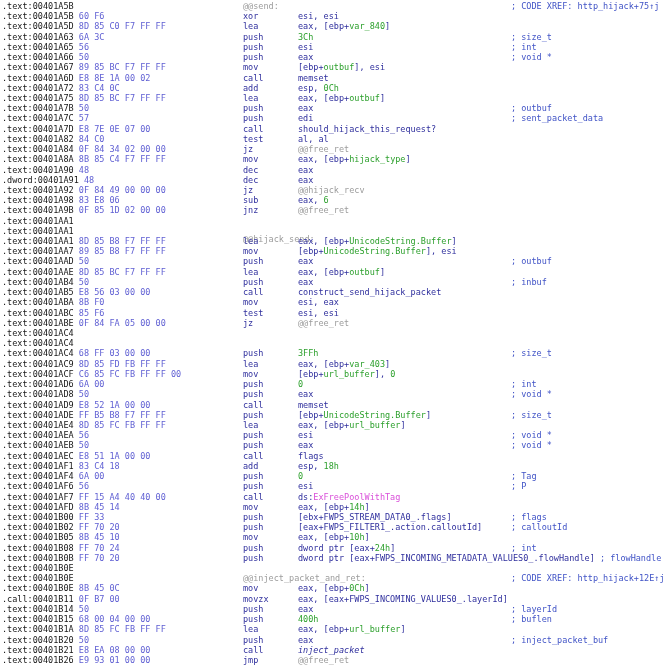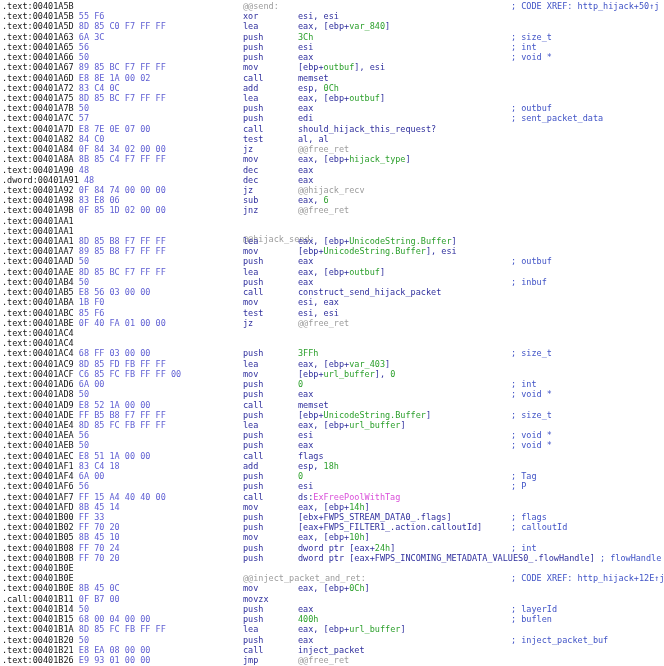--- a/index.html
+++ b/index.html
@@ -13,52 +13,52 @@
   .col{position:absolute;top:0;line-height:10.22px;white-space:pre;}
   .col-addr{left:2px;}
   .col-mnem{left:243px;}
   .col-ops{left:298px;}
   .col-cmt{left:511px;}
 </style>
 </head>
 <body>
 
 <div class="listing" style="background: rgb(255, 255, 255);">
-    <div class="row"><span class="col col-addr"><span class="" style="color: rgb(22, 22, 22);">.text:00401A5B</span></span><span class="col col-mnem" style="color: rgb(156, 156, 156);">@@send:</span><span class="col col-cmt" style="color: rgb(64, 83, 198);">; CODE XREF: http_hijack+50↑j</span></div>
-    <div class="row"><span class="col col-addr"><span class="" style="color: rgb(22, 22, 22);">.text:00401A5B</span><span class="" style="color: rgb(95, 95, 211);"> 55 F6</span></span><span class="col col-mnem" style="color: rgb(47, 47, 157);">xor</span><span class="col col-ops"><span class="" style="color: rgb(47, 47, 157);">esi, esi</span></span></div>
+    <div class="row"><span class="col col-addr"><span class="" style="color: rgb(22, 22, 22);">.text:00401A5B</span></span><span class="col col-mnem" style="color: rgb(156, 156, 156);">@@send:</span><span class="col col-cmt" style="color: rgb(64, 83, 198);">; CODE XREF: http_hijack+75↑j</span></div>
+    <div class="row"><span class="col col-addr"><span class="" style="color: rgb(22, 22, 22);">.text:00401A5B</span><span class="" style="color: rgb(95, 95, 211);"> 60 F6</span></span><span class="col col-mnem" style="color: rgb(47, 47, 157);">xor</span><span class="col col-ops"><span class="" style="color: rgb(47, 47, 157);">esi, esi</span></span></div>
     <div class="row"><span class="col col-addr"><span class="" style="color: rgb(22, 22, 22);">.text:00401A5D</span><span class="" style="color: rgb(95, 95, 211);"> 8D 85 C0 F7 FF FF</span></span><span class="col col-mnem" style="color: rgb(47, 47, 157);">lea</span><span class="col col-ops"><span class="" style="color: rgb(47, 47, 157);">eax, [ebp+</span><span class="" style="color: rgb(45, 160, 45);">var_840</span><span class="" style="color: rgb(47, 47, 157);">]</span></span></div>
     <div class="row"><span class="col col-addr"><span class="" style="color: rgb(22, 22, 22);">.text:00401A63</span><span class="" style="color: rgb(95, 95, 211);"> 6A 3C</span></span><span class="col col-mnem" style="color: rgb(47, 47, 157);">push</span><span class="col col-ops"><span class="" style="color: rgb(45, 160, 45);">3Ch</span></span><span class="col col-cmt" style="color: rgb(64, 83, 198);">; size_t</span></div>
     <div class="row"><span class="col col-addr"><span class="" style="color: rgb(22, 22, 22);">.text:00401A65</span><span class="" style="color: rgb(95, 95, 211);"> 56</span></span><span class="col col-mnem" style="color: rgb(47, 47, 157);">push</span><span class="col col-ops"><span class="" style="color: rgb(47, 47, 157);">esi</span></span><span class="col col-cmt" style="color: rgb(64, 83, 198);">; int</span></div>
     <div class="row"><span class="col col-addr"><span class="" style="color: rgb(22, 22, 22);">.text:00401A66</span><span class="" style="color: rgb(95, 95, 211);"> 50</span></span><span class="col col-mnem" style="color: rgb(47, 47, 157);">push</span><span class="col col-ops"><span class="" style="color: rgb(47, 47, 157);">eax</span></span><span class="col col-cmt" style="color: rgb(64, 83, 198);">; void *</span></div>
     <div class="row"><span class="col col-addr"><span class="" style="color: rgb(22, 22, 22);">.text:00401A67</span><span class="" style="color: rgb(95, 95, 211);"> 89 85 BC F7 FF FF</span></span><span class="col col-mnem" style="color: rgb(47, 47, 157);">mov</span><span class="col col-ops"><span class="" style="color: rgb(47, 47, 157);">[ebp+</span><span class="" style="color: rgb(45, 160, 45);">outbuf</span><span class="" style="color: rgb(47, 47, 157);">], esi</span></span></div>
     <div class="row"><span class="col col-addr"><span class="" style="color: rgb(22, 22, 22);">.text:00401A6D</span><span class="" style="color: rgb(95, 95, 211);"> E8 8E 1A 00 02</span></span><span class="col col-mnem" style="color: rgb(47, 47, 157);">call</span><span class="col col-ops"><span class="" style="color: rgb(47, 47, 157);">memset</span></span></div>
     <div class="row"><span class="col col-addr"><span class="" style="color: rgb(22, 22, 22);">.text:00401A72</span><span class="" style="color: rgb(95, 95, 211);"> 83 C4 0C</span></span><span class="col col-mnem" style="color: rgb(47, 47, 157);">add</span><span class="col col-ops"><span class="" style="color: rgb(47, 47, 157);">esp, </span><span class="" style="color: rgb(45, 160, 45);">0Ch</span></span></div>
     <div class="row"><span class="col col-addr"><span class="" style="color: rgb(22, 22, 22);">.text:00401A75</span><span class="" style="color: rgb(95, 95, 211);"> 8D 85 BC F7 FF FF</span></span><span class="col col-mnem" style="color: rgb(47, 47, 157);">lea</span><span class="col col-ops"><span class="" style="color: rgb(47, 47, 157);">eax, [ebp+</span><span class="" style="color: rgb(45, 160, 45);">outbuf</span><span class="" style="color: rgb(47, 47, 157);">]</span></span></div>
     <div class="row"><span class="col col-addr"><span class="" style="color: rgb(22, 22, 22);">.text:00401A7B</span><span class="" style="color: rgb(95, 95, 211);"> 50</span></span><span class="col col-mnem" style="color: rgb(47, 47, 157);">push</span><span class="col col-ops"><span class="" style="color: rgb(47, 47, 157);">eax</span></span><span class="col col-cmt" style="color: rgb(64, 83, 198);">; outbuf</span></div>
     <div class="row"><span class="col col-addr"><span class="" style="color: rgb(22, 22, 22);">.text:00401A7C</span><span class="" style="color: rgb(95, 95, 211);"> 57</span></span><span class="col col-mnem" style="color: rgb(47, 47, 157);">push</span><span class="col col-ops"><span class="" style="color: rgb(47, 47, 157);">edi</span></span><span class="col col-cmt" style="color: rgb(64, 83, 198);">; sent_packet_data</span></div>
     <div class="row"><span class="col col-addr"><span class="" style="color: rgb(22, 22, 22);">.text:00401A7D</span><span class="" style="color: rgb(95, 95, 211);"> E8 7E 0E 07 00</span></span><span class="col col-mnem" style="color: rgb(47, 47, 157);">call</span><span class="col col-ops"><span class="" style="color: rgb(47, 47, 157);">should_hijack_this_request?</span></span></div>
     <div class="row"><span class="col col-addr"><span class="" style="color: rgb(22, 22, 22);">.text:00401A82</span><span class="" style="color: rgb(95, 95, 211);"> 84 C0</span></span><span class="col col-mnem" style="color: rgb(47, 47, 157);">test</span><span class="col col-ops"><span class="" style="color: rgb(47, 47, 157);">al, al</span></span></div>
     <div class="row"><span class="col col-addr"><span class="" style="color: rgb(22, 22, 22);">.text:00401A84</span><span class="" style="color: rgb(95, 95, 211);"> 0F 84 34 02 00 00</span></span><span class="col col-mnem" style="color: rgb(47, 47, 157);">jz</span><span class="col col-ops"><span class="" style="color: rgb(156, 156, 156);">@@free_ret</span></span></div>
     <div class="row"><span class="col col-addr"><span class="" style="color: rgb(22, 22, 22);">.text:00401A8A</span><span class="" style="color: rgb(95, 95, 211);"> 8B 85 C4 F7 FF FF</span></span><span class="col col-mnem" style="color: rgb(47, 47, 157);">mov</span><span class="col col-ops"><span class="" style="color: rgb(47, 47, 157);">eax, [ebp+</span><span class="" style="color: rgb(45, 160, 45);">hijack_type</span><span class="" style="color: rgb(47, 47, 157);">]</span></span></div>
     <div class="row"><span class="col col-addr"><span class="" style="color: rgb(22, 22, 22);">.text:00401A90</span><span class="" style="color: rgb(95, 95, 211);"> 48</span></span><span class="col col-mnem" style="color: rgb(47, 47, 157);">dec</span><span class="col col-ops"><span class="" style="color: rgb(47, 47, 157);">eax</span></span></div>
     <div class="row"><span class="col col-addr"><span class="" style="color: rgb(22, 22, 22);">.dword:00401A91</span><span class="" style="color: rgb(95, 95, 211);"> 48</span></span><span class="col col-mnem" style="color: rgb(47, 47, 157);">dec</span><span class="col col-ops"><span class="" style="color: rgb(47, 47, 157);">eax</span></span></div>
-    <div class="row"><span class="col col-addr"><span class="" style="color: rgb(22, 22, 22);">.text:00401A92</span><span class="" style="color: rgb(95, 95, 211);"> 0F 84 74 00 00 00</span></span><span class="col col-mnem" style="color: rgb(47, 47, 157);">jz</span><span class="col col-ops"><span class="" style="color: rgb(156, 156, 156);">@@hijack_recv</span></span></div>
+    <div class="row"><span class="col col-addr"><span class="" style="color: rgb(22, 22, 22);">.text:00401A92</span><span class="" style="color: rgb(95, 95, 211);"> 0F 84 49 00 00 00</span></span><span class="col col-mnem" style="color: rgb(47, 47, 157);">jz</span><span class="col col-ops"><span class="" style="color: rgb(156, 156, 156);">@@hijack_recv</span></span></div>
     <div class="row"><span class="col col-addr"><span class="" style="color: rgb(22, 22, 22);">.text:00401A98</span><span class="" style="color: rgb(95, 95, 211);"> 83 E8 06</span></span><span class="col col-mnem" style="color: rgb(47, 47, 157);">sub</span><span class="col col-ops"><span class="" style="color: rgb(47, 47, 157);">eax, </span><span class="" style="color: rgb(45, 160, 45);">6</span></span></div>
     <div class="row"><span class="col col-addr"><span class="" style="color: rgb(22, 22, 22);">.text:00401A9B</span><span class="" style="color: rgb(95, 95, 211);"> 0F 85 1D 02 00 00</span></span><span class="col col-mnem" style="color: rgb(47, 47, 157);">jnz</span><span class="col col-ops"><span class="" style="color: rgb(156, 156, 156);">@@free_ret</span></span></div>
     <div class="row"><span class="col col-addr"><span class="" style="color: rgb(22, 22, 22);">.text:00401AA1</span></span></div>
     <div class="row"><span class="col col-addr"><span class="" style="color: rgb(22, 22, 22);">.text:00401AA1</span></span><span class="col col-mnem" style="color: rgb(156, 156, 156); margin-top: 8px;">@@hijack_send:</span></div>
     <div class="row"><span class="col col-addr"><span class="" style="color: rgb(22, 22, 22);">.text:00401AA1</span><span class="" style="color: rgb(95, 95, 211);"> 8D 85 B8 F7 FF FF</span></span><span class="col col-mnem" style="color: rgb(47, 47, 157);">lea</span><span class="col col-ops"><span class="" style="color: rgb(47, 47, 157);">eax, [ebp+</span><span class="" style="color: rgb(45, 160, 45);">UnicodeString.Buffer</span><span class="" style="color: rgb(47, 47, 157);">]</span></span></div>
     <div class="row"><span class="col col-addr"><span class="" style="color: rgb(22, 22, 22);">.text:00401AA7</span><span class="" style="color: rgb(95, 95, 211);"> 89 85 B8 F7 FF FF</span></span><span class="col col-mnem" style="color: rgb(47, 47, 157);">mov</span><span class="col col-ops"><span class="" style="color: rgb(47, 47, 157);">[ebp+</span><span class="" style="color: rgb(45, 160, 45);">UnicodeString.Buffer</span><span class="" style="color: rgb(47, 47, 157);">], esi</span></span></div>
     <div class="row"><span class="col col-addr"><span class="" style="color: rgb(22, 22, 22);">.text:00401AAD</span><span class="" style="color: rgb(95, 95, 211);"> 50</span></span><span class="col col-mnem" style="color: rgb(47, 47, 157);">push</span><span class="col col-ops"><span class="" style="color: rgb(47, 47, 157);">eax</span></span><span class="col col-cmt" style="color: rgb(64, 83, 198);">; outbuf</span></div>
     <div class="row"><span class="col col-addr"><span class="" style="color: rgb(22, 22, 22);">.text:00401AAE</span><span class="" style="color: rgb(95, 95, 211);"> 8D 85 BC F7 FF FF</span></span><span class="col col-mnem" style="color: rgb(47, 47, 157);">lea</span><span class="col col-ops"><span class="" style="color: rgb(47, 47, 157);">eax, [ebp+</span><span class="" style="color: rgb(45, 160, 45);">outbuf</span><span class="" style="color: rgb(47, 47, 157);">]</span></span></div>
     <div class="row"><span class="col col-addr"><span class="" style="color: rgb(22, 22, 22);">.text:00401AB4</span><span class="" style="color: rgb(95, 95, 211);"> 50</span></span><span class="col col-mnem" style="color: rgb(47, 47, 157);">push</span><span class="col col-ops"><span class="" style="color: rgb(47, 47, 157);">eax</span></span><span class="col col-cmt" style="color: rgb(64, 83, 198);">; inbuf</span></div>
     <div class="row"><span class="col col-addr"><span class="" style="color: rgb(22, 22, 22);">.text:00401AB5</span><span class="" style="color: rgb(95, 95, 211);"> E8 56 03 00 00</span></span><span class="col col-mnem" style="color: rgb(47, 47, 157);">call</span><span class="col col-ops"><span class="" style="color: rgb(47, 47, 157);">construct_send_hijack_packet</span></span></div>
-    <div class="row"><span class="col col-addr"><span class="" style="color: rgb(22, 22, 22);">.text:00401ABA</span><span class="" style="color: rgb(95, 95, 211);"> 1B F0</span></span><span class="col col-mnem" style="color: rgb(47, 47, 157);">mov</span><span class="col col-ops"><span class="" style="color: rgb(47, 47, 157);">esi, eax</span></span></div>
+    <div class="row"><span class="col col-addr"><span class="" style="color: rgb(22, 22, 22);">.text:00401ABA</span><span class="" style="color: rgb(95, 95, 211);"> 8B F0</span></span><span class="col col-mnem" style="color: rgb(47, 47, 157);">mov</span><span class="col col-ops"><span class="" style="color: rgb(47, 47, 157);">esi, eax</span></span></div>
     <div class="row"><span class="col col-addr"><span class="" style="color: rgb(22, 22, 22);">.text:00401ABC</span><span class="" style="color: rgb(95, 95, 211);"> 85 F6</span></span><span class="col col-mnem" style="color: rgb(47, 47, 157);">test</span><span class="col col-ops"><span class="" style="color: rgb(47, 47, 157);">esi, esi</span></span></div>
-    <div class="row"><span class="col col-addr"><span class="" style="color: rgb(22, 22, 22);">.text:00401ABE</span><span class="" style="color: rgb(95, 95, 211);"> 0F 40 FA 01 00 00</span></span><span class="col col-mnem" style="color: rgb(47, 47, 157);">jz</span><span class="col col-ops"><span class="" style="color: rgb(156, 156, 156);">@@free_ret</span></span></div>
+    <div class="row"><span class="col col-addr"><span class="" style="color: rgb(22, 22, 22);">.text:00401ABE</span><span class="" style="color: rgb(95, 95, 211);"> 0F 84 FA 05 00 00</span></span><span class="col col-mnem" style="color: rgb(47, 47, 157);">jz</span><span class="col col-ops"><span class="" style="color: rgb(156, 156, 156);">@@free_ret</span></span></div>
     <div class="row"><span class="col col-addr"><span class="" style="color: rgb(22, 22, 22);">.text:00401AC4</span></span></div>
     <div class="row"><span class="col col-addr"><span class="" style="color: rgb(22, 22, 22);">.text:00401AC4</span></span></div>
     <div class="row"><span class="col col-addr"><span class="" style="color: rgb(22, 22, 22);">.text:00401AC4</span><span class="" style="color: rgb(95, 95, 211);"> 68 FF 03 00 00</span></span><span class="col col-mnem" style="color: rgb(47, 47, 157);">push</span><span class="col col-ops"><span class="" style="color: rgb(45, 160, 45);">3FFh</span></span><span class="col col-cmt" style="color: rgb(64, 83, 198);">; size_t</span></div>
     <div class="row"><span class="col col-addr"><span class="" style="color: rgb(22, 22, 22);">.text:00401AC9</span><span class="" style="color: rgb(95, 95, 211);"> 8D 85 FD FB FF FF</span></span><span class="col col-mnem" style="color: rgb(47, 47, 157);">lea</span><span class="col col-ops"><span class="" style="color: rgb(47, 47, 157);">eax, [ebp+</span><span class="" style="color: rgb(45, 160, 45);">var_403</span><span class="" style="color: rgb(47, 47, 157);">]</span></span></div>
     <div class="row"><span class="col col-addr"><span class="" style="color: rgb(22, 22, 22);">.text:00401ACF</span><span class="" style="color: rgb(95, 95, 211);"> C6 85 FC FB FF FF 00</span></span><span class="col col-mnem" style="color: rgb(47, 47, 157);">mov</span><span class="col col-ops"><span class="" style="color: rgb(47, 47, 157);">[ebp+</span><span class="" style="color: rgb(45, 160, 45);">url_buffer</span><span class="" style="color: rgb(47, 47, 157);">], </span><span class="" style="color: rgb(45, 160, 45);">0</span></span></div>
     <div class="row"><span class="col col-addr"><span class="" style="color: rgb(22, 22, 22);">.text:00401AD6</span><span class="" style="color: rgb(95, 95, 211);"> 6A 00</span></span><span class="col col-mnem" style="color: rgb(47, 47, 157);">push</span><span class="col col-ops"><span class="" style="color: rgb(45, 160, 45);">0</span></span><span class="col col-cmt" style="color: rgb(64, 83, 198);">; int</span></div>
     <div class="row"><span class="col col-addr"><span class="" style="color: rgb(22, 22, 22);">.text:00401AD8</span><span class="" style="color: rgb(95, 95, 211);"> 50</span></span><span class="col col-mnem" style="color: rgb(47, 47, 157);">push</span><span class="col col-ops"><span class="" style="color: rgb(47, 47, 157);">eax</span></span><span class="col col-cmt" style="color: rgb(64, 83, 198);">; void *</span></div>
     <div class="row"><span class="col col-addr"><span class="" style="color: rgb(22, 22, 22); text-align: right;">.text:00401AD9</span><span class="" style="color: rgb(95, 95, 211);"> E8 52 1A 00 00</span></span><span class="col col-mnem" style="color: rgb(47, 47, 157);">call</span><span class="col col-ops"><span class="" style="color: rgb(47, 47, 157);">memset</span></span></div>
     <div class="row"><span class="col col-addr"><span class="" style="color: rgb(22, 22, 22);">.text:00401ADE</span><span class="" style="color: rgb(95, 95, 211);"> FF B5 B8 F7 FF FF</span></span><span class="col col-mnem" style="color: rgb(47, 47, 157);">push</span><span class="col col-ops"><span class="" style="color: rgb(47, 47, 157);">[ebp+</span><span class="" style="color: rgb(45, 160, 45);">UnicodeString.Buffer</span><span class="" style="color: rgb(47, 47, 157);">]</span></span><span class="col col-cmt" style="color: rgb(64, 83, 198);">; size_t</span></div>
     <div class="row"><span class="col col-addr"><span class="" style="color: rgb(22, 22, 22);">.text:00401AE4</span><span class="" style="color: rgb(95, 95, 211);"> 8D 85 FC FB FF FF</span></span><span class="col col-mnem" style="color: rgb(47, 47, 157);">lea</span><span class="col col-ops"><span class="" style="color: rgb(47, 47, 157);">eax, [ebp+</span><span class="" style="color: rgb(45, 160, 45);">url_buffer</span><span class="" style="color: rgb(47, 47, 157);">]</span></span></div>
@@ -71,20 +71,20 @@
     <div class="row"><span class="col col-addr"><span class="" style="color: rgb(22, 22, 22);">.text:00401AF7</span><span class="" style="color: rgb(95, 95, 211);"> FF 15 A4 40 40 00</span></span><span class="col col-mnem" style="color: rgb(47, 47, 157);">call</span><span class="col col-ops"><span class="" style="color: rgb(47, 47, 157);">ds:</span><span class="" style="color: rgb(217, 79, 217);">ExFreePoolWithTag</span></span></div>
     <div class="row"><span class="col col-addr"><span class="" style="color: rgb(22, 22, 22);">.text:00401AFD</span><span class="" style="color: rgb(95, 95, 211);"> 8B 45 14</span></span><span class="col col-mnem" style="color: rgb(47, 47, 157);">mov</span><span class="col col-ops"><span class="" style="color: rgb(47, 47, 157);">eax, [ebp+</span><span class="" style="color: rgb(45, 160, 45);">14h</span><span class="" style="color: rgb(47, 47, 157);">]</span></span></div>
     <div class="row"><span class="col col-addr"><span class="" style="color: rgb(22, 22, 22);">.text:00401B00</span><span class="" style="color: rgb(95, 95, 211);"> FF 33</span></span><span class="col col-mnem" style="color: rgb(47, 47, 157);">push</span><span class="col col-ops"><span class="" style="color: rgb(47, 47, 157);">[ebx+FWPS_STREAM_DATA0_.flags]</span></span><span class="col col-cmt" style="color: rgb(64, 83, 198);">; flags</span></div>
     <div class="row"><span class="col col-addr"><span class="" style="color: rgb(22, 22, 22);">.text:00401B02</span><span class="" style="color: rgb(95, 95, 211);"> FF 70 20</span></span><span class="col col-mnem" style="color: rgb(47, 47, 157);">push</span><span class="col col-ops"><span class="" style="color: rgb(47, 47, 157);">[eax+FWPS_FILTER1_.action.calloutId]</span></span><span class="col col-cmt" style="color: rgb(64, 83, 198);">; calloutId</span></div>
     <div class="row"><span class="col col-addr"><span class="" style="color: rgb(22, 22, 22);">.text:00401B05</span><span class="" style="color: rgb(95, 95, 211);"> 8B 45 10</span></span><span class="col col-mnem" style="color: rgb(47, 47, 157);">mov</span><span class="col col-ops"><span class="" style="color: rgb(47, 47, 157);">eax, [ebp+</span><span class="" style="color: rgb(45, 160, 45);">10h</span><span class="" style="color: rgb(47, 47, 157);">]</span></span></div>
     <div class="row"><span class="col col-addr"><span class="" style="color: rgb(22, 22, 22);">.text:00401B08</span><span class="" style="color: rgb(95, 95, 211);"> FF 70 24</span></span><span class="col col-mnem" style="color: rgb(47, 47, 157);">push</span><span class="col col-ops"><span class="" style="color: rgb(47, 47, 157);">dword ptr [eax+</span><span class="" style="color: rgb(45, 160, 45);">24h</span><span class="" style="color: rgb(47, 47, 157);">]</span></span><span class="col col-cmt" style="color: rgb(64, 83, 198);">; int</span></div>
     <div class="row"><span class="col col-addr"><span class="" style="color: rgb(22, 22, 22);">.text:00401B0B</span><span class="" style="color: rgb(95, 95, 211);"> FF 70 20</span></span><span class="col col-mnem" style="color: rgb(47, 47, 157);">push</span><span class="col col-ops"><span class="" style="color: rgb(47, 47, 157);">dword ptr [eax+FWPS_INCOMING_METADATA_VALUES0_.flowHandle]</span><span class="" style="color: rgb(64, 83, 198);"> ; flowHandle</span></span></div>
     <div class="row"><span class="col col-addr"><span class="" style="color: rgb(22, 22, 22);">.text:00401B0E</span></span></div>
     <div class="row"><span class="col col-addr"><span class="" style="color: rgb(22, 22, 22);">.text:00401B0E</span></span><span class="col col-mnem" style="color: rgb(156, 156, 156);">@@inject_packet_and_ret:</span><span class="col col-cmt" style="color: rgb(64, 83, 198);">; CODE XREF: http_hijack+12E↑j</span></div>
     <div class="row"><span class="col col-addr"><span class="" style="color: rgb(22, 22, 22);">.text:00401B0E</span><span class="" style="color: rgb(95, 95, 211);"> 8B 45 0C</span></span><span class="col col-mnem" style="color: rgb(47, 47, 157);">mov</span><span class="col col-ops"><span class="" style="color: rgb(47, 47, 157);">eax, [ebp+</span><span class="" style="color: rgb(45, 160, 45);">0Ch</span><span class="" style="color: rgb(47, 47, 157);">]</span></span></div>
-    <div class="row"><span class="col col-addr"><span class="" style="color: rgb(22, 22, 22);">.call:00401B11</span><span class="" style="color: rgb(95, 95, 211);"> 0F B7 00</span></span><span class="col col-mnem" style="color: rgb(47, 47, 157);">movzx</span></div>
+    <div class="row"><span class="col col-addr"><span class="" style="color: rgb(22, 22, 22);">.call:00401B11</span><span class="" style="color: rgb(95, 95, 211);"> 0F B7 00</span></span><span class="col col-mnem" style="color: rgb(47, 47, 157);">movzx</span><span class="col col-ops"><span class="" style="color: rgb(47, 47, 157);">eax, [eax+FWPS_INCOMING_VALUES0_.layerId]</span></span></div>
     <div class="row"><span class="col col-addr"><span class="" style="color: rgb(22, 22, 22);">.text:00401B14</span><span class="" style="color: rgb(95, 95, 211);"> 50</span></span><span class="col col-mnem" style="color: rgb(47, 47, 157);">push</span><span class="col col-ops"><span class="" style="color: rgb(47, 47, 157);">eax</span></span><span class="col col-cmt" style="color: rgb(64, 83, 198);">; layerId</span></div>
     <div class="row"><span class="col col-addr"><span class="" style="color: rgb(22, 22, 22);">.text:00401B15</span><span class="" style="color: rgb(95, 95, 211);"> 68 00 04 00 00</span></span><span class="col col-mnem" style="color: rgb(47, 47, 157);">push</span><span class="col col-ops"><span class="" style="color: rgb(45, 160, 45);">400h</span></span><span class="col col-cmt" style="color: rgb(64, 83, 198);">; buflen</span></div>
     <div class="row"><span class="col col-addr"><span class="" style="color: rgb(22, 22, 22);">.text:00401B1A</span><span class="" style="color: rgb(95, 95, 211);"> 8D 85 FC FB FF FF</span></span><span class="col col-mnem" style="color: rgb(47, 47, 157);">lea</span><span class="col col-ops"><span class="" style="color: rgb(47, 47, 157);">eax, [ebp+</span><span class="" style="color: rgb(45, 160, 45);">url_buffer</span><span class="" style="color: rgb(47, 47, 157);">]</span></span></div>
     <div class="row"><span class="col col-addr"><span class="" style="color: rgb(22, 22, 22);">.text:00401B20</span><span class="" style="color: rgb(95, 95, 211);"> 50</span></span><span class="col col-mnem" style="color: rgb(47, 47, 157);">push</span><span class="col col-ops"><span class="" style="color: rgb(47, 47, 157);">eax</span></span><span class="col col-cmt" style="color: rgb(64, 83, 198);">; inject_packet_buf</span></div>
-    <div class="row"><span class="col col-addr"><span class="" style="color: rgb(22, 22, 22);">.text:00401B21</span><span class="" style="color: rgb(95, 95, 211);"> E8 EA 08 00 00</span></span><span class="col col-mnem" style="color: rgb(47, 47, 157);">call</span><span class="col col-ops"><span class="" style="color: rgb(47, 47, 157);">inject_packet</span></span></div>
+    <div class="row"><span class="col col-addr"><span class="" style="color: rgb(22, 22, 22);">.text:00401B21</span><span class="" style="color: rgb(95, 95, 211);"> E8 EA 08 00 00</span></span><span class="col col-mnem" style="color: rgb(47, 47, 157);">call</span><span class="col col-ops"><span class="" style="color: rgb(47, 47, 157); font-style: italic;">inject_packet</span></span></div>
     <div class="row"><span class="col col-addr"><span class="" style="color: rgb(22, 22, 22); margin-top: 24px;">.text:00401B26</span><span class="" style="color: rgb(95, 95, 211);"> E9 93 01 00 00</span></span><span class="col col-mnem" style="color: rgb(47, 47, 157);">jmp</span><span class="col col-ops"><span class="" style="color: rgb(156, 156, 156);">@@free_ret</span></span></div>
   </div>
 
 </body></html>

